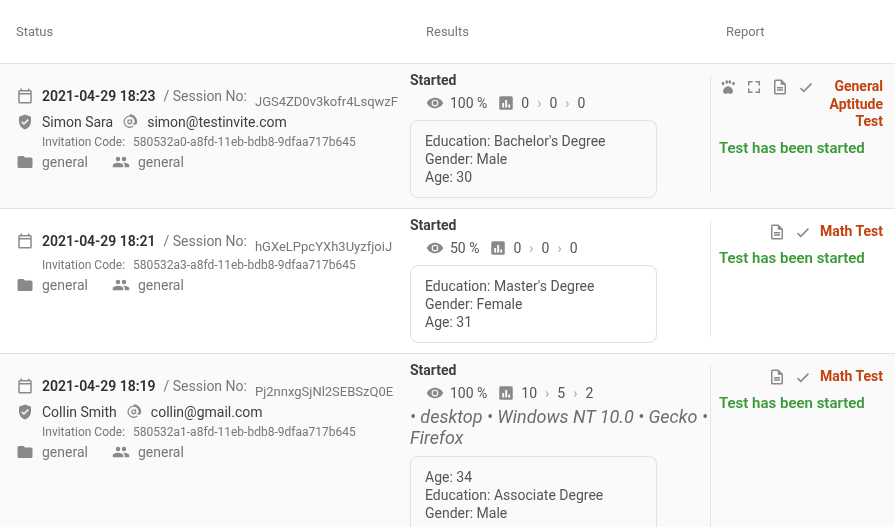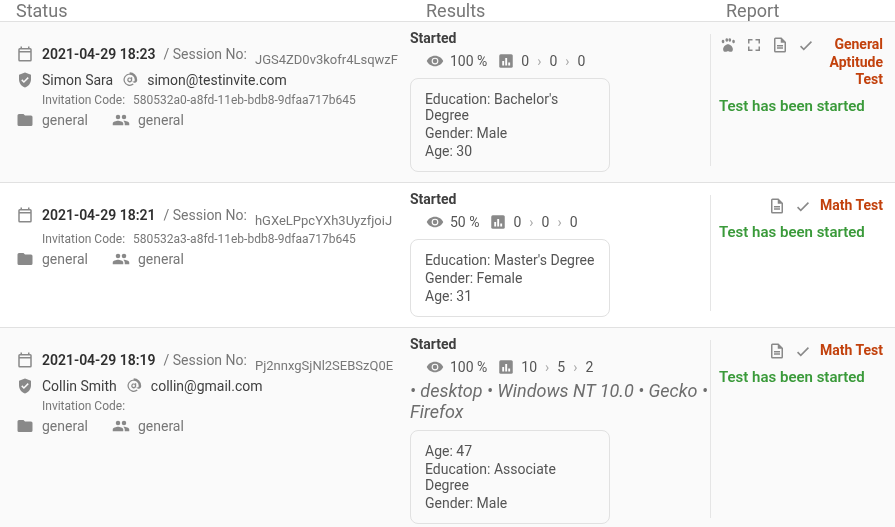--- a/index.html
+++ b/index.html
@@ -14,24 +14,24 @@
   body {
     margin: 0;
     font-family: Roboto, "Segoe UI", Arial, sans-serif;
     font-size: 14px;
     color: var(--text-dark);
     background: #fff;
     width: 895px;
   }
   .table-header {
     display: flex;
-    padding: 0 16px;
+    padding: 24px 16px;
     border-bottom: 1px solid var(--border);
     color: var(--text-muted);
-    font-size: 18px;
+    font-size: 13px;
   }
   .col-status  { flex: 0 0 410px; }
   .col-results { flex: 0 0 300px; }
   .col-report  { flex: 1; }
 
   .row {
     display: flex;
     align-items: flex-start;
     border-bottom: 1px solid var(--border);
     padding: 6px 0 10px;
@@ -57,21 +57,21 @@
   .metrics .grp { display:flex; align-items:center; gap:6px; color:#555; }
   .angle { color:#aaa; padding:0 2px; }
   .ua { font-style: italic; color:#6d6d6d; font-size:18px; margin: 4px 0 6px; }
 
   .infobox {
     border:1px solid var(--border);
     border-radius:8px;
     padding: 10px 14px;
     margin-top: 8px;
     color:#555;
-    width: 200px;
+    width: 247px;
   }
   .infobox div { margin: 2px 0; }
 
   .report-head {
     display:flex;
     align-items:flex-start;
     justify-content:flex-end;
     gap:8px;
   }
   .report-head .ic { color: var(--icon); }
@@ -342,20 +342,21 @@
         <span>Collin Smith</span>
         <span class="ic ">
             <svg>
               <use href="#i-at"></use>
             </svg>
           </span>
         <span>collin@gmail.com</span>
       </div>
       <div class="line tiny" style="padding-left:26px;">
         <span class="muted">Invitation Code:</span>
+        <span class="muted">580532a1-a8fd-11eb-bdb8-9dfaa717b645</span>
       </div>
       <div class="line">
         <span class="ic ">
             <svg>
               <use href="#i-folder"></use>
             </svg>
           </span>
         <span class="muted">general</span>
         <span style="width:8px"></span>
         <span class="ic ">
@@ -386,21 +387,21 @@
             </span>
           <span>10</span>
           <span class="angle">›</span>
           <span>5</span>
           <span class="angle">›</span>
           <span>2</span>
         </span>
       </div>
       <div class="ua">• desktop • Windows NT 10.0 • Gecko • Firefox</div>
       <div class="infobox">
-        <div>Age: 47</div>
+        <div>Age: 34</div>
           <div>Education: Associate Degree</div>
           <div>Gender: Male</div>
       </div>
     </div>
 
     <div class="report-divider"></div>
 
     <div class="report-cell">
       <div class="report-head">
         <span class="ic ">

